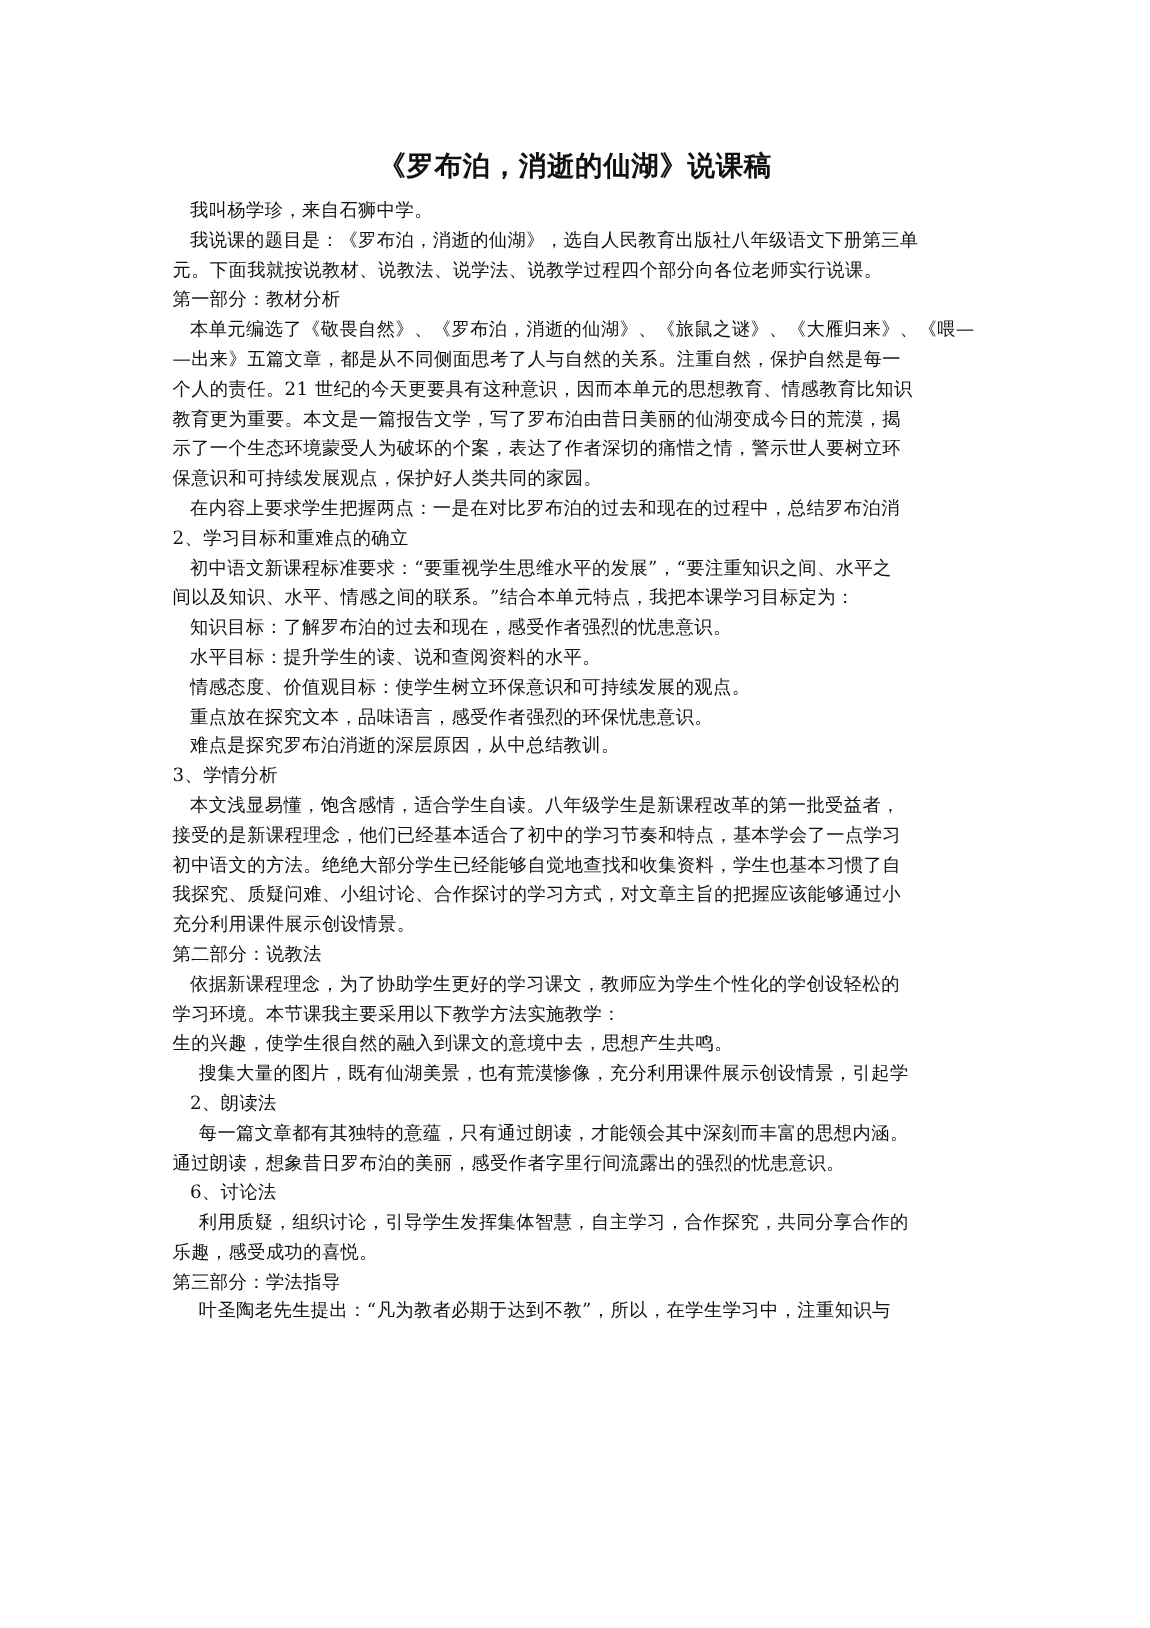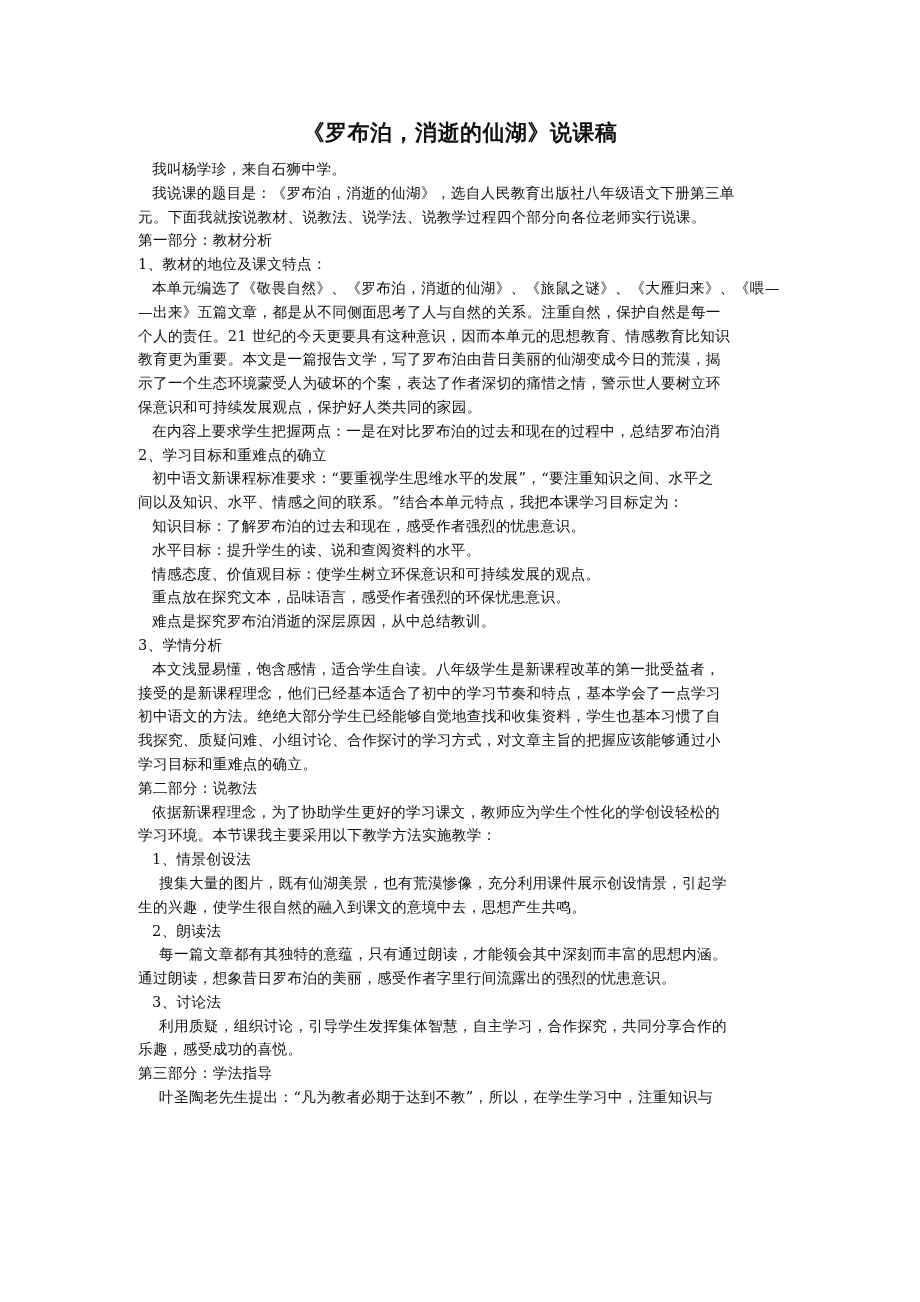--- a/index.html
+++ b/index.html
@@ -18,50 +18,48 @@
 </head>
 <body>
 
 <div class="page">
   <div class="title">《罗布泊，消逝的仙湖》说课稿</div>
   <div class="body" id="doc-body">
     <div class="line i1">我叫杨学珍，来自石狮中学。</div>
     <div class="line i1">我说课的题目是：《罗布泊，消逝的仙湖》，选自人民教育出版社八年级语文下册第三单</div>
     <div class="line">元。下面我就按说教材、说教法、说学法、说教学过程四个部分向各位老师实行说课。</div>
     <div class="line">第一部分：教材分析</div>
-    <div class="line">1、教材的地位及课文特点：</div>
     <div class="line i1">本单元编选了《敬畏自然》、《罗布泊，消逝的仙湖》、《旅鼠之谜》、《大雁归来》、《喂—</div>
     <div class="line">—出来》五篇文章，都是从不同侧面思考了人与自然的关系。注重自然，保护自然是每一</div>
     <div class="line">个人的责任。21 世纪的今天更要具有这种意识，因而本单元的思想教育、情感教育比知识</div>
     <div class="line">教育更为重要。本文是一篇报告文学，写了罗布泊由昔日美丽的仙湖变成今日的荒漠，揭</div>
     <div class="line">示了一个生态环境蒙受人为破坏的个案，表达了作者深切的痛惜之情，警示世人要树立环</div>
     <div class="line">保意识和可持续发展观点，保护好人类共同的家园。</div>
     <div class="line i1">在内容上要求学生把握两点：一是在对比罗布泊的过去和现在的过程中，总结罗布泊消</div>
     <div class="line">2、学习目标和重难点的确立</div>
     <div class="line i1">初中语文新课程标准要求：“要重视学生思维水平的发展”，“要注重知识之间、水平之</div>
     <div class="line">间以及知识、水平、情感之间的联系。”结合本单元特点，我把本课学习目标定为：</div>
     <div class="line i1">知识目标：了解罗布泊的过去和现在，感受作者强烈的忧患意识。</div>
     <div class="line i1">水平目标：提升学生的读、说和查阅资料的水平。</div>
     <div class="line i1">情感态度、价值观目标：使学生树立环保意识和可持续发展的观点。</div>
     <div class="line i1">重点放在探究文本，品味语言，感受作者强烈的环保忧患意识。</div>
     <div class="line i1">难点是探究罗布泊消逝的深层原因，从中总结教训。</div>
     <div class="line">3、学情分析</div>
     <div class="line i1">本文浅显易懂，饱含感情，适合学生自读。八年级学生是新课程改革的第一批受益者，</div>
     <div class="line">接受的是新课程理念，他们已经基本适合了初中的学习节奏和特点，基本学会了一点学习</div>
     <div class="line">初中语文的方法。绝绝大部分学生已经能够自觉地查找和收集资料，学生也基本习惯了自</div>
     <div class="line">我探究、质疑问难、小组讨论、合作探讨的学习方式，对文章主旨的把握应该能够通过小</div>
-    <div class="line">学习目标和重难点的确立。</div>
+    <div class="line">充分利用课件展示创设情景。</div>
     <div class="line">第二部分：说教法</div>
     <div class="line i1">依据新课程理念，为了协助学生更好的学习课文，教师应为学生个性化的学创设轻松的</div>
     <div class="line">学习环境。本节课我主要采用以下教学方法实施教学：</div>
-    <div class="line i1">1、情景创设法</div>
+    <div class="line">生的兴趣，使学生很自然的融入到课文的意境中去，思想产生共鸣。</div>
     <div class="line i2">搜集大量的图片，既有仙湖美景，也有荒漠惨像，充分利用课件展示创设情景，引起学</div>
-    <div class="line">生的兴趣，使学生很自然的融入到课文的意境中去，思想产生共鸣。</div>
     <div class="line i1">2、朗读法</div>
     <div class="line i2">每一篇文章都有其独特的意蕴，只有通过朗读，才能领会其中深刻而丰富的思想内涵。</div>
     <div class="line">通过朗读，想象昔日罗布泊的美丽，感受作者字里行间流露出的强烈的忧患意识。</div>
-    <div class="line i1">3、讨论法</div>
+    <div class="line i1">6、讨论法</div>
     <div class="line i2">利用质疑，组织讨论，引导学生发挥集体智慧，自主学习，合作探究，共同分享合作的</div>
     <div class="line">乐趣，感受成功的喜悦。</div>
     <div class="line">第三部分：学法指导</div>
     <div class="line i2">叶圣陶老先生提出：“凡为教者必期于达到不教”，所以，在学生学习中，注重知识与</div>
   </div>
 </div>
 
 </body></html>

